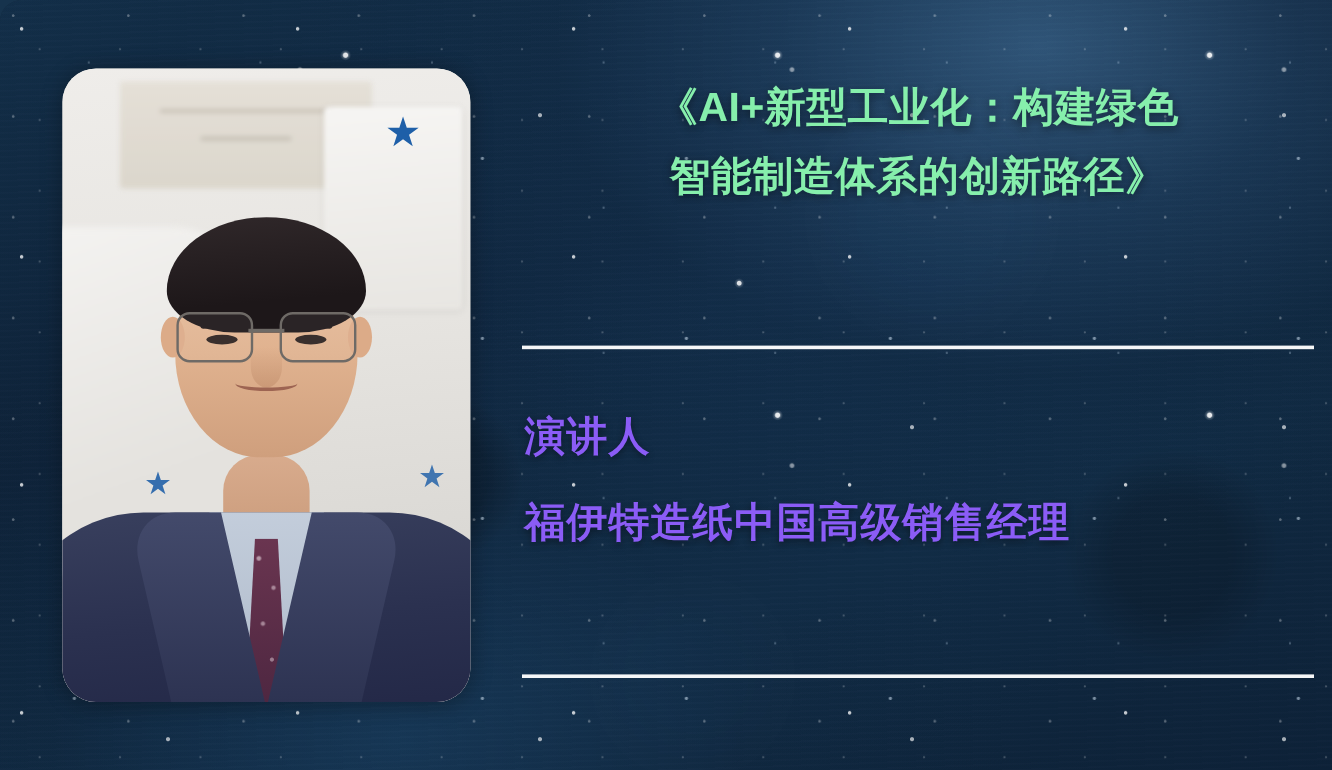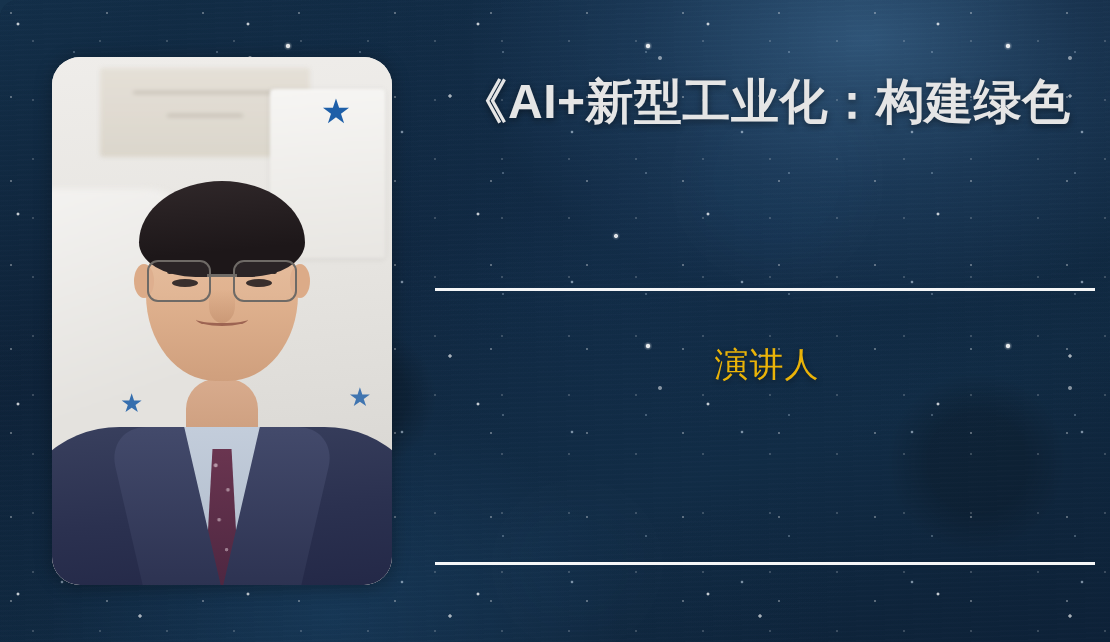--- a/index.html
+++ b/index.html
@@ -309,22 +309,22 @@
     height: 642px;
   }
   .title-block {
     position: absolute;
     left: 0;
     top: 62px;
     width: 660px;
     text-align: center;
   }
   .title-line {
-    color: #e5e5e5;
-    font-size: 48px;
+    color: #86efac;
+    font-size: 34px;
     font-weight: bold;
     letter-spacing: 0.5px;
     line-height: 1.68;
     white-space: nowrap;
     text-shadow: 0 2px 7px rgba(0,0,0,0.45);
   }
   .divider {
     position: absolute;
     left: 0;
     width: 660px;
@@ -335,28 +335,27 @@
   .divider.top    { top: 288px; }
   .divider.bottom { top: 562px; }
 
   .speaker-block {
     position: absolute;
     left: 2px;
     top: 328px;
     width: 660px;
   }
   .speaker-line {
-    color: #eab308;
+    color: #8b5cf6;
     font-size: 34px;
-    font-weight: normal;
+    font-weight: bold;
     letter-spacing: 1px;
     line-height: 2.12;
     white-space: nowrap;
     text-shadow: 0 2px 6px rgba(0,0,0,0.42);
-    text-align: center;
   }
 </style>
 </head>
 <body>
 
 <div id="slide">
 
   <div class="bg-layer bg-base"></div>
   <div class="bg-layer bg-mottle"></div>
   <div class="bg-layer bg-vertical-streaks"></div>
@@ -401,24 +400,26 @@
         <div class="lens right"></div>
         <div class="bridge"></div>
       </div>
     </div>
   </div>
 
   <div id="text-col">
 
     <div class="title-block">
       <div class="title-line">《AI+新型工业化：构建绿色</div>
+      <div class="title-line">智能制造体系的创新路径》</div>
     </div>
 
     <div class="divider top"></div>
 
     <div class="speaker-block">
       <div class="speaker-line">演讲人</div>
+      <div class="speaker-line">福伊特造纸中国高级销售经理</div>
     </div>
 
     <div class="divider bottom"></div>
   </div>
 
 </div>
 
 </body></html>

